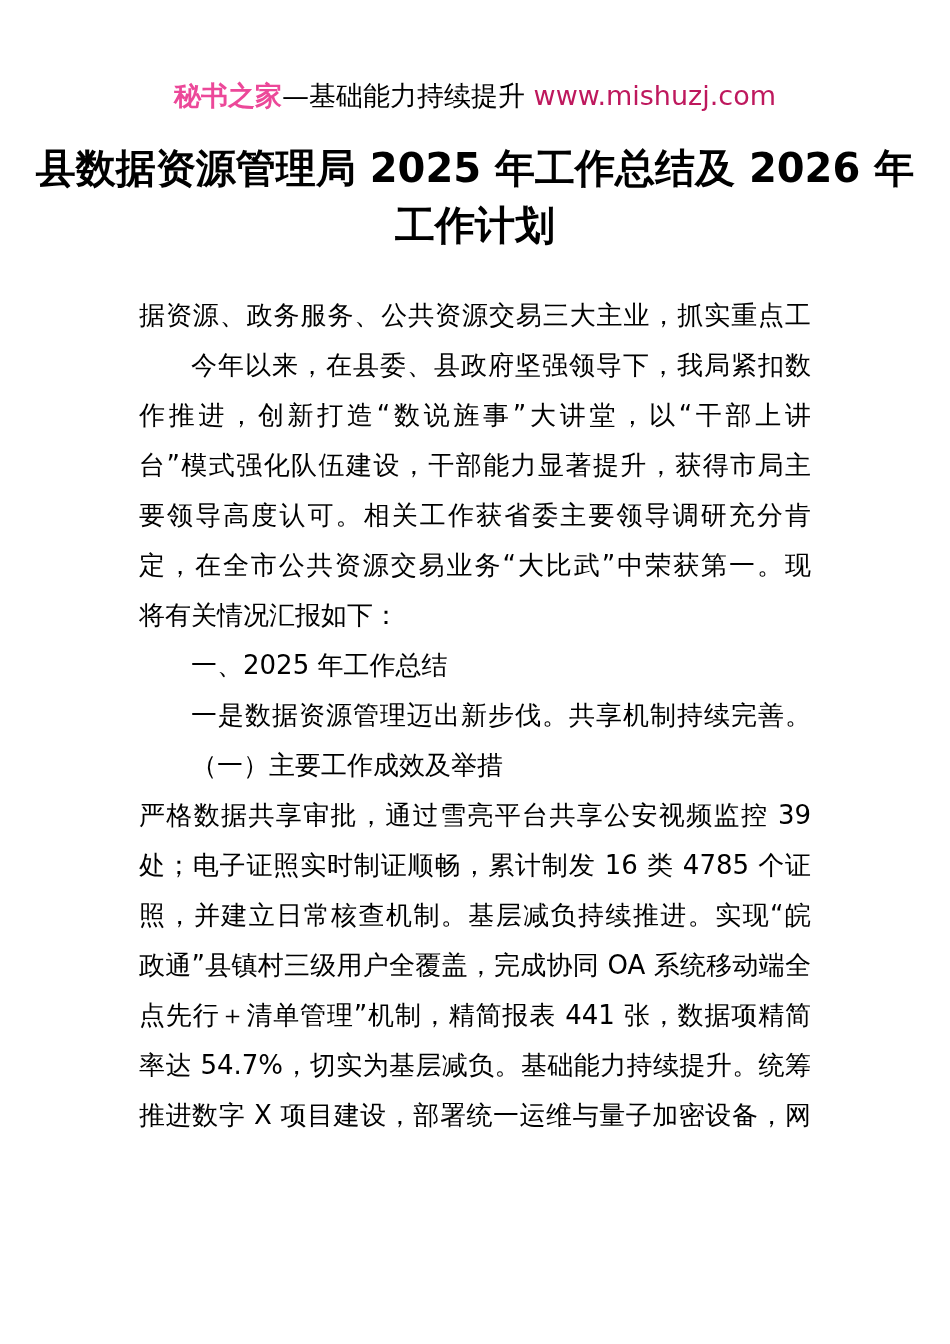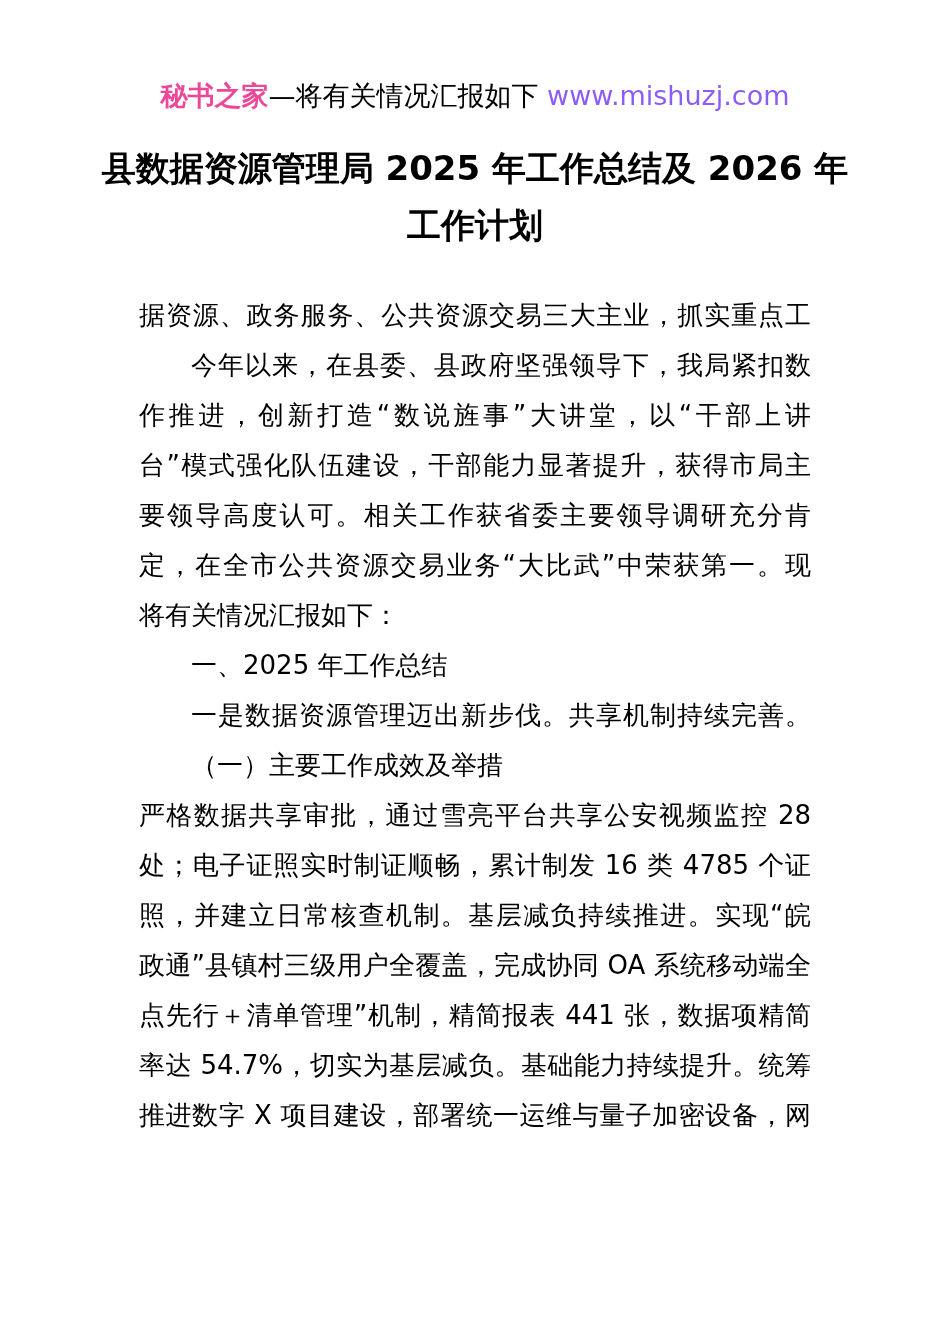--- a/index.html
+++ b/index.html
@@ -23,21 +23,21 @@
     font-size: 27px;
     line-height: 40px;
     white-space: nowrap;
   }
   .doc-header .brand {
     font-weight: bold;
   }
   .doc-title {
     margin-top: 24px;
     text-align: center;
-    font-size: 34px;
+    font-size: 40px;
     font-weight: bold;
     line-height: 57px;
   }
   .doc-body {
     width: 672px;
     margin: 36px auto 0 auto;
     font-size: 26px;
     line-height: 50px;
   }
   .doc-line {
@@ -51,40 +51,40 @@
   .doc-line.indent {
     text-indent: 2em;
   }
 </style>
 </head>
 <body>
 
 <div class="page">
 
   <div class="doc-header">
-    <span class="brand" style="color: #ec4899;">秘书之家</span><span class="tagline" style="color: rgb(0, 0, 0);">—将有关情况汇报如下 </span><span class="url" style="color: #8b5cf6;">www.mishuzj.com</span>
+    <span class="brand" style="color: #ec4899;">秘书之家</span><span class="tagline" style="color: rgb(0, 0, 0);">—基础能力持续提升 </span><span class="url" style="color: #be185d;">www.mishuzj.com</span>
   </div>
 
   <div class="doc-title">
     <div>县数据资源管理局 2025 年工作总结及 2026 年</div>
     <div>工作计划</div>
   </div>
 
   <div class="doc-body">
       <div class="doc-line fill">据资源、政务服务、公共资源交易三大主业，抓实重点工</div>
       <div class="doc-line indent fill">今年以来，在县委、县政府坚强领导下，我局紧扣数</div>
       <div class="doc-line fill">作推进，创新打造“数说旌事”大讲堂，以“干部上讲</div>
       <div class="doc-line fill">台”模式强化队伍建设，干部能力显著提升，获得市局主</div>
       <div class="doc-line fill">要领导高度认可。相关工作获省委主要领导调研充分肯</div>
       <div class="doc-line fill">定，在全市公共资源交易业务“大比武”中荣获第一。现</div>
       <div class="doc-line">将有关情况汇报如下：</div>
       <div class="doc-line indent">一、2025 年工作总结</div>
       <div class="doc-line indent fill">一是数据资源管理迈出新步伐。共享机制持续完善。</div>
       <div class="doc-line indent">（一）主要工作成效及举措</div>
-      <div class="doc-line fill">严格数据共享审批，通过雪亮平台共享公安视频监控 28</div>
+      <div class="doc-line fill">严格数据共享审批，通过雪亮平台共享公安视频监控 39</div>
       <div class="doc-line fill">处；电子证照实时制证顺畅，累计制发 16 类 4785 个证</div>
       <div class="doc-line fill">照，并建立日常核查机制。基层减负持续推进。实现“皖</div>
       <div class="doc-line fill">政通”县镇村三级用户全覆盖，完成协同 OA 系统移动端全</div>
       <div class="doc-line fill">点先行＋清单管理”机制，精简报表 441 张，数据项精简</div>
       <div class="doc-line fill">率达 54.7%，切实为基层减负。基础能力持续提升。统筹</div>
       <div class="doc-line fill">推进数字 X 项目建设，部署统一运维与量子加密设备，网</div>
     </div>
 
 </div>
 

